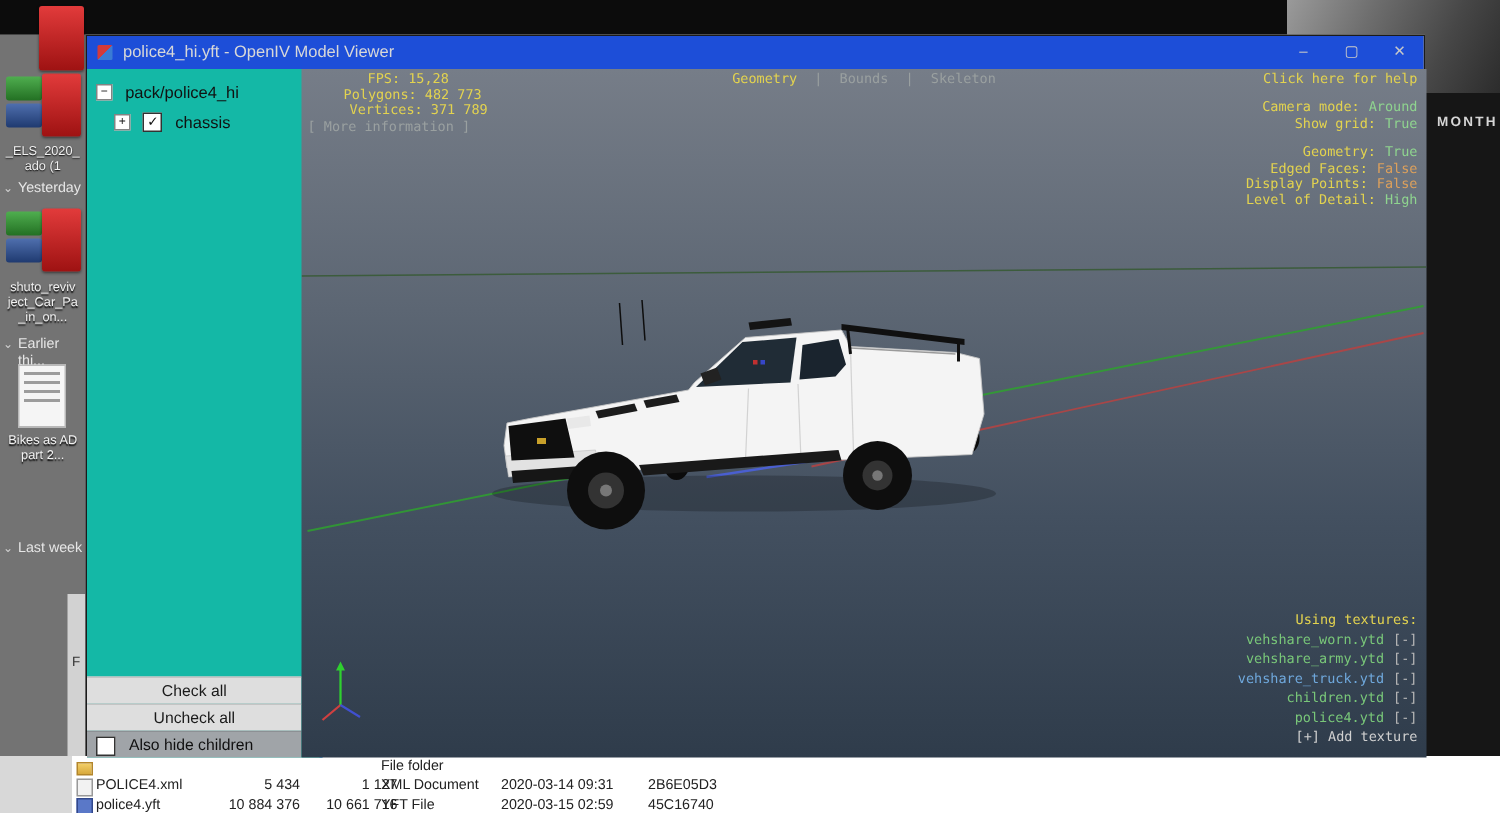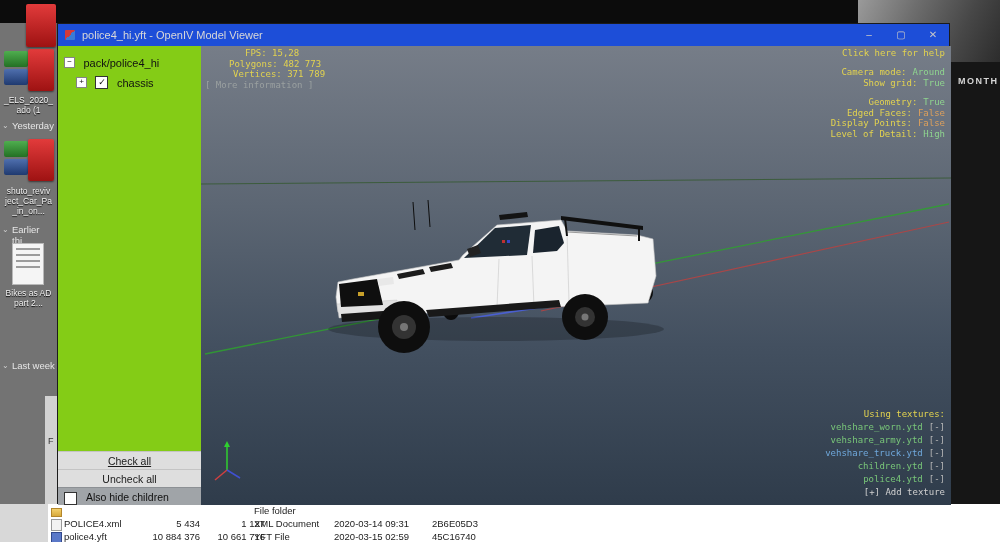--- a/index.html
+++ b/index.html
@@ -29,21 +29,21 @@
 
   
   #win{left:57px;top:23px;width:893px;height:481px;z-index:5;border:1px solid #1b1b1b;box-sizing:border-box;background:#efefef;}
   #titlebar{left:0;top:0;width:100%;height:22px;background:#1d4ed8;}
   #app-icon{left:7px;top:6px;width:10px;height:10px;
             background:linear-gradient(135deg,#d43a3a 50%,#3a7bd4 50%);border-radius:1px;}
   #title-text{left:24px;top:5px;color:#d8d8d8;font-size:11px;}
   .win-btn{top:0;width:32px;height:22px;color:#c8c8c8;font-size:10px;text-align:center;line-height:22px;cursor:default;}
 
   
-  #tree{left:0;top:22px;width:157px;height:459px;background:#84cc16;border-right:2px solid #3b82f6;box-sizing:border-box;}
+  #tree{left:0;top:22px;width:157px;height:459px;background:#14b8a6;border-right:2px solid #3b82f6;box-sizing:border-box;}
   .exp-box{display:inline-block;width:9px;height:9px;border:1px solid #848484;background:#fff;
            font-size:8px;line-height:7px;text-align:center;color:#111;vertical-align:middle;}
   .chk{display:inline-block;width:11px;height:11px;border:1px solid #333;background:#fff;
        font-size:9px;line-height:10px;text-align:center;color:#111;vertical-align:middle;}
   .tree-label{font-size:11px;color:#111;vertical-align:middle;margin-left:4px;}
   .tree-btn{left:0;width:143px;height:18px;background:#dedede;border-top:1px solid #c4c4c4;
             text-align:center;font-size:10.5px;line-height:18px;color:#1a1a1a;box-sizing:border-box;}
   #also-hide{left:0;top:441px;width:143px;height:18px;background:#a0a4a8;border-top:1px solid #8c9094;
              font-size:10.5px;line-height:18px;color:#101010;box-sizing:border-box;}
 
@@ -136,21 +136,21 @@
     <div class="abs" style="left:6px;top:7px;">
       <span class="exp-box">−</span>
       <span class="tree-label">pack/police4_hi</span>
     </div>
     <div class="abs" style="left:18px;top:27px;">
       <span class="exp-box">+</span>
       <span class="chk" style="margin-left:4px;">✓</span>
       <span class="tree-label">chassis</span>
     </div>
 
-    <div class="abs tree-btn" style="top:405px;text-decoration:underline;">Check all</div>
+    <div class="abs tree-btn" style="top:405px;">Check all</div>
     <div class="abs" id="also-hide">
       <span class="chk" style="margin-left:6px;background:#fff;"></span>
       <span style="margin-left:6px;">Also hide children</span>
     </div>
     <div class="abs tree-btn" style="top:423px;">Uncheck all</div>
   </div>
 
   <div id="viewport" class="abs">
 
     <svg width="750" height="459" viewBox="0 0 750 459" style="position:absolute;left:0;top:0;">
@@ -195,20 +195,27 @@
       </g>
     </svg>
 
     <div id="stats" class="vp-text">
       <div class="y" style="margin-left:40px;">FPS: 15,28</div>
       <div class="y" style="margin-left:24px;">Polygons: 482 773</div>
       <div class="y" style="margin-left:28px;">Vertices: 371 789</div>
       <div class="g">[ More information ]</div>
     </div>
 
+    <div id="modes" class="vp-text">
+      <span class="y">Geometry</span>
+      <span class="g sep">|</span>
+      <span class="g">Bounds</span>
+      <span class="g sep">|</span>
+      <span class="g">Skeleton</span>
+    </div>
 
     <div id="help" class="vp-text y">Click here for help</div>
 
     <div id="camera-block" class="vp-text">
       <div><span class="y">Camera mode:</span><span class="val" style="color: rgb(143, 212, 143);">Around</span></div>
       <div><span class="y">Show grid:</span><span class="val" style="color: rgb(143, 212, 143);">True</span></div>
     </div>
 
     <div id="settings-block" class="vp-text">
       <div><span class="y">Geometry:</span><span class="val" style="color: rgb(143, 212, 143);">True</span></div>

